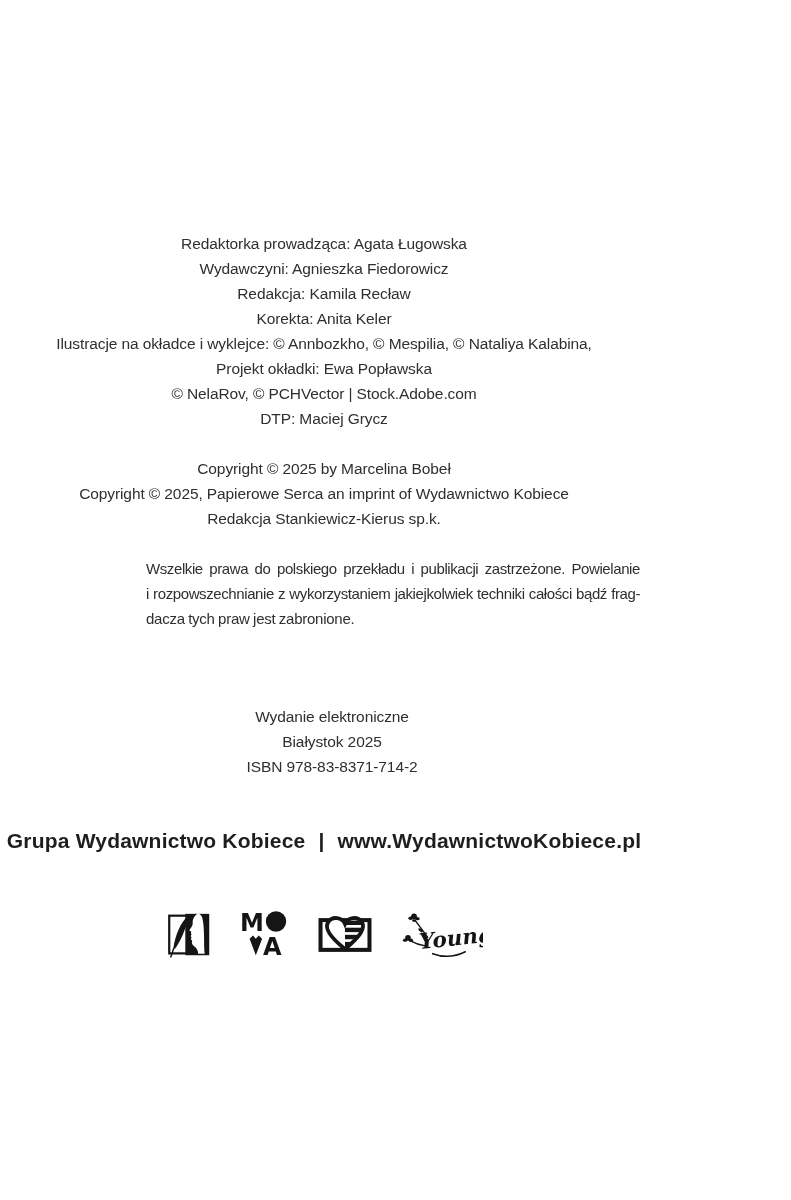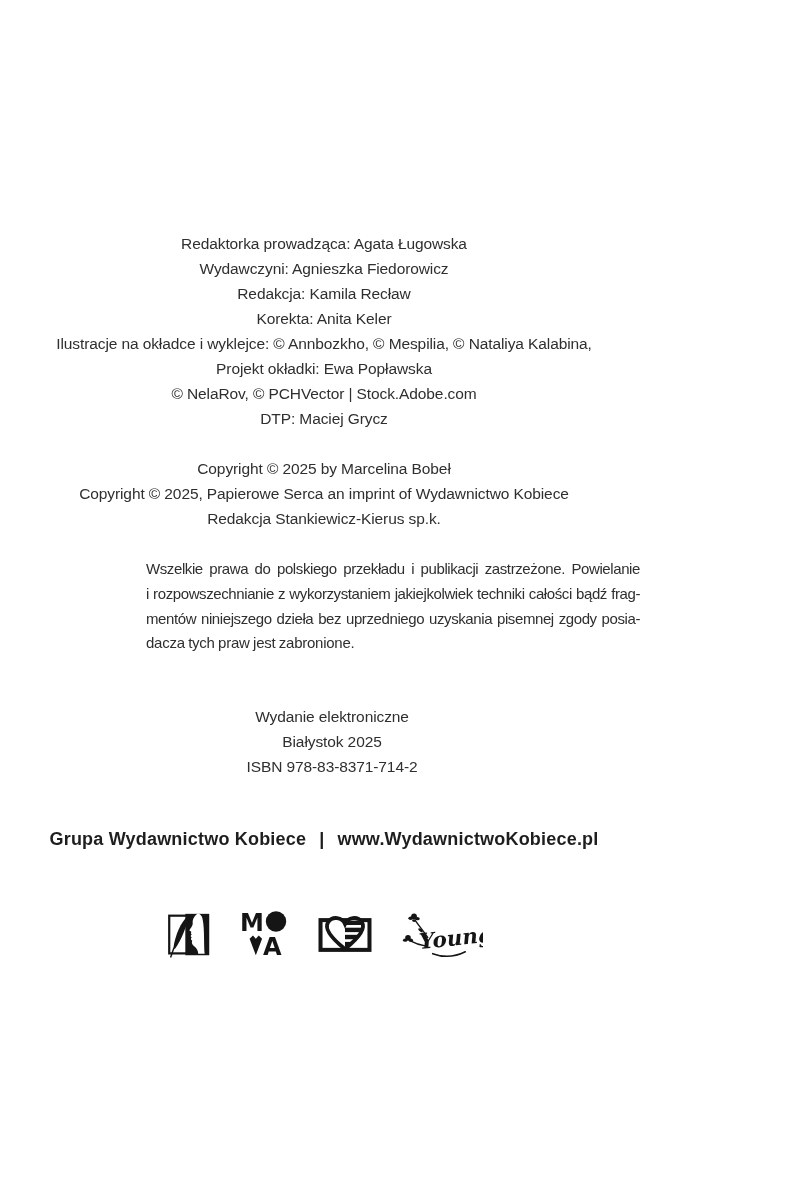--- a/index.html
+++ b/index.html
@@ -43,21 +43,21 @@
     word-spacing: -1.4px;
   }
   .lline {
     text-align: left;
     letter-spacing: -0.25px;
     word-spacing: -0.5px;
   }
   .footer-line {
     text-align: center;
     white-space: nowrap;
-    font-size: 18px;
+    font-size: 21px;
     font-weight: bold;
     letter-spacing: 0.2px;
     color: #1e1e1e;
   }
   .footer-line .sep {
     display: inline-block;
     margin: 0 13px;
   }
   .logos-row {
     position: absolute;
@@ -91,21 +91,20 @@
 
   <section class="block" style="top:456px;">
     <div class="cline">Copyright © 2025 by Marcelina Bobeł</div>
     <div class="cline">Copyright © 2025, Papierowe Serca an imprint of Wydawnictwo Kobiece</div>
     <div class="cline">Redakcja Stankiewicz-Kierus sp.k.</div>
   </section>
 
   <section class="rights" style="top:557px;">
     <div class="jline">Wszelkie prawa do polskiego przekładu i publikacji zastrzeżone. Powielanie</div>
     <div class="jline">i rozpowszechnianie z wykorzystaniem jakiejkolwiek techniki całości bądź frag-</div>
-    <div class="jline">mentów niniejszego dzieła bez uprzedniego uzyskania pisemnej zgody posia-</div>
     <div class="lline">dacza tych praw jest zabronione.</div>
   </section>
 
   <section class="block" style="top:704px;margin-left:16px;">
     <div class="cline">Wydanie elektroniczne</div>
     <div class="cline">Białystok 2025</div>
     <div class="cline">ISBN 978-83-8371-714-2</div>
   </section>
 
   <div class="block footer-line" style="top:829px;">

